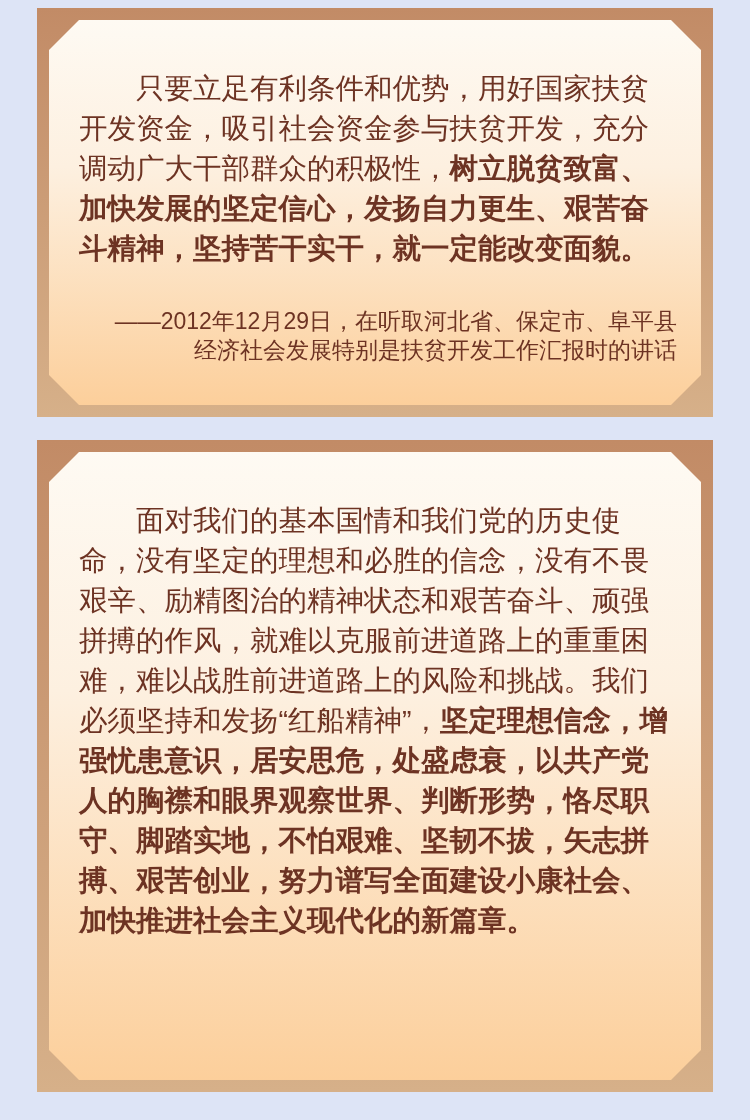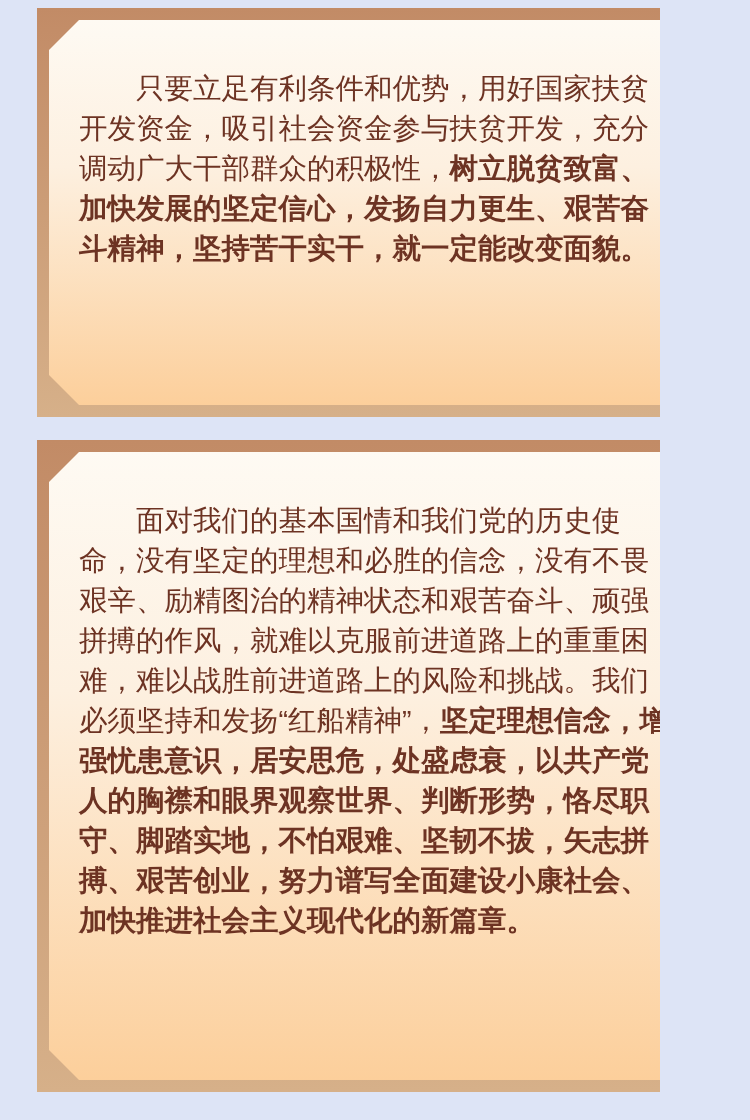--- a/index.html
+++ b/index.html
@@ -8,21 +8,21 @@
     width: 750px;
   }
 
   body {
     background: var(--page-background, #dde4f6);
     font-family: "Liberation Sans", sans-serif;
   }
 
   .page {
     position: relative;
-    width: 660px;
+    width: 750px;
     height: 1120px;
     background: var(--page-background, #dde4f6);
     overflow: hidden;
   }
 
   
   .quote-frame {
     position: absolute;
     left: 37px;
     width: 676px;
@@ -70,20 +70,24 @@
   }
 </style>
 </head>
 <body>
 
 <div class="page">
 
   <section class="quote-frame frame-1">
     <div class="quote-card">
       <p class="quote-text"><span>只要立足有利条件和优势，用好国家扶贫开发资金，吸引社会资金参与扶贫开发，充分调动广大干部群众的积极性，</span><span class="emphasis">树立脱贫致富、加快发展的坚定信心，发扬自力更生、艰苦奋斗精神，坚持苦干实干，就一定能改变面貌。</span></p>
+      <div class="attribution">
+        <div>——2012年12月29日，在听取河北省、保定市、阜平县</div>
+        <div>经济社会发展特别是扶贫开发工作汇报时的讲话</div>
+      </div>
     </div>
   </section>
 
   <section class="quote-frame frame-2">
     <div class="quote-card">
       <p class="quote-text"><span>面对我们的基本国情和我们党的历史使命，没有坚定的理想和必胜的信念，没有不畏艰辛、励精图治的精神状态和艰苦奋斗、顽强拼搏的作风，就难以克服前进道路上的重重困难，难以战胜前进道路上的风险和挑战。我们必须坚持和发扬“红船精神”，</span><span class="emphasis">坚定理想信念，增强忧患意识，居安思危，处盛虑衰，以共产党人的胸襟和眼界观察世界、判断形势，恪尽职守、脚踏实地，不怕艰难、坚韧不拔，矢志拼搏、艰苦创业，努力谱写全面建设小康社会、加快推进社会主义现代化的新篇章。</span></p>
     </div>
   </section>
 
 </div>

